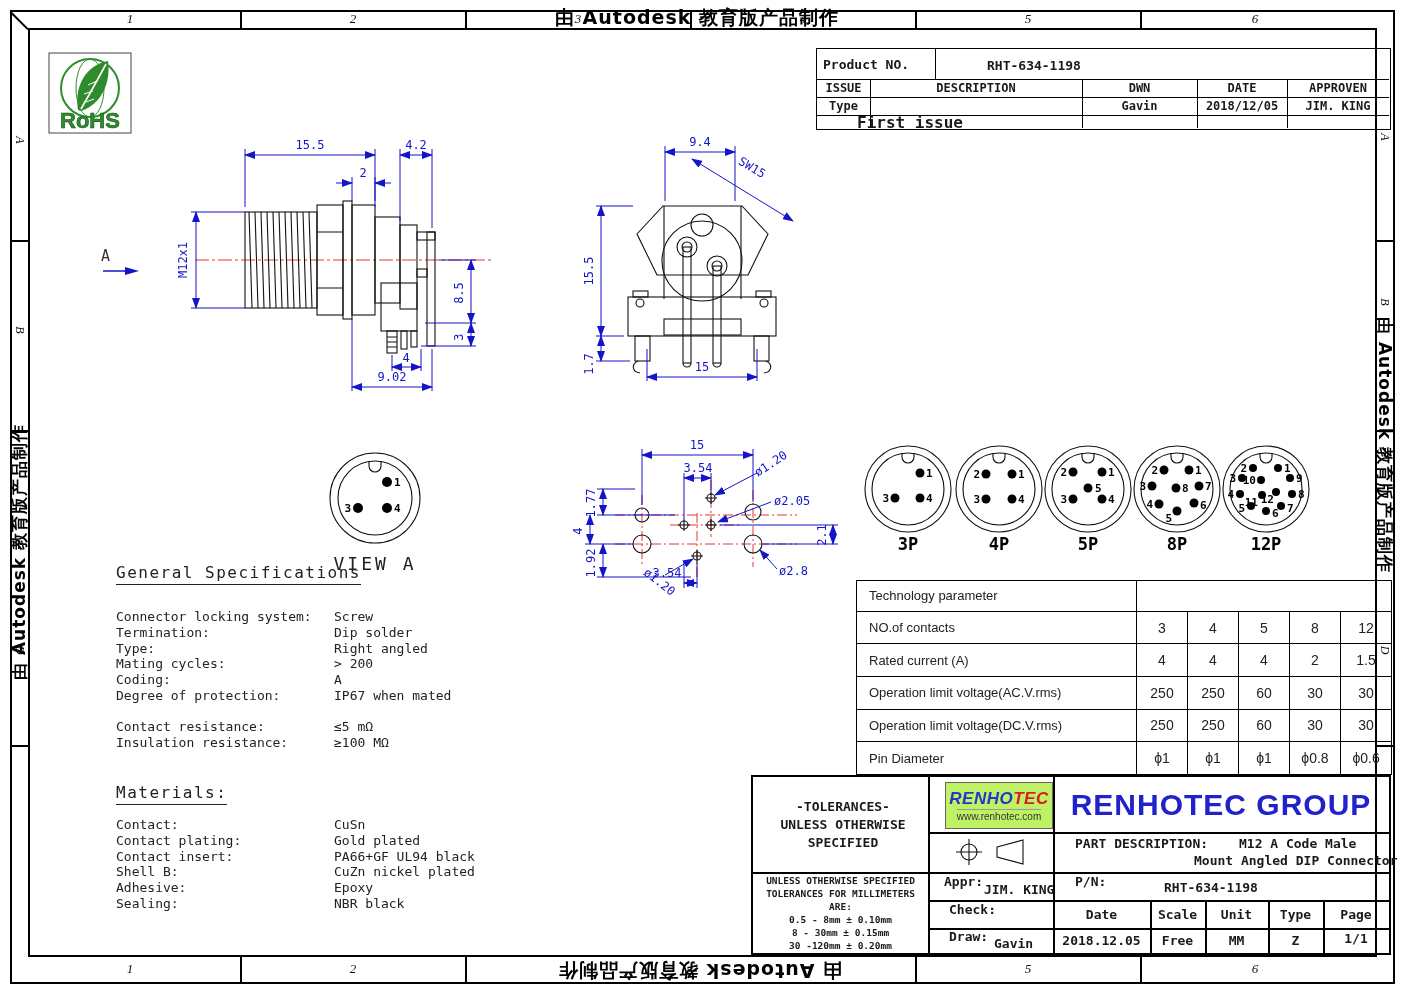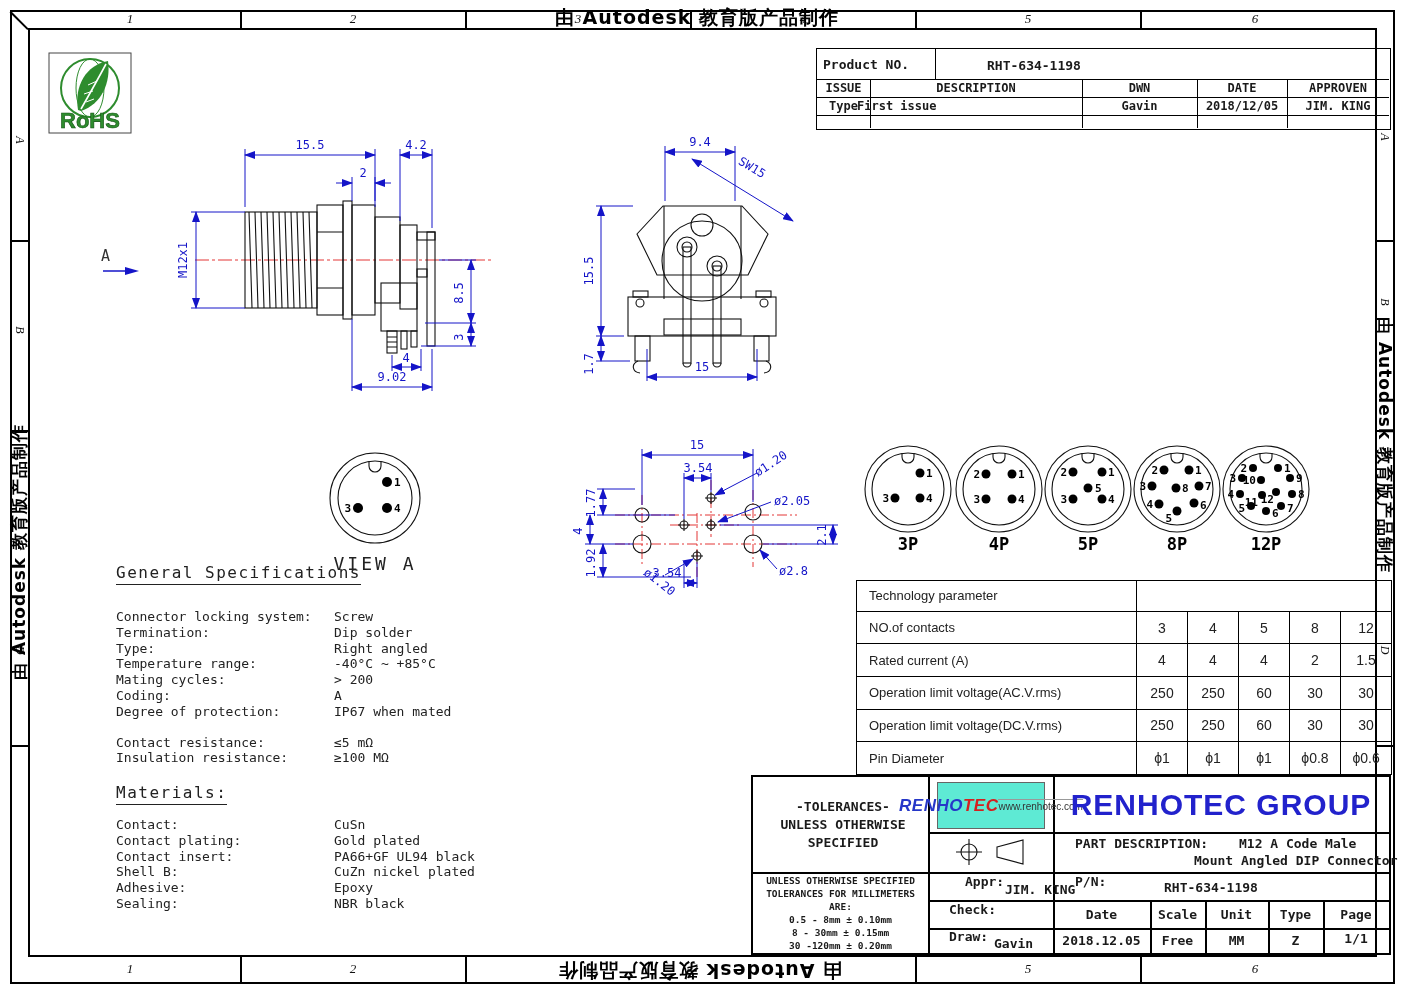--- a/index.html
+++ b/index.html
@@ -109,21 +109,21 @@
   <div class="pline" style="left:380px;top:30px;width:1.2px;height:49px;"></div>
   <div class="pline" style="left:470px;top:30px;width:1.2px;height:49px;"></div>
   <div class="cell bold" style="left:6px;top:0;width:112px;height:30px;font-size:13px;">Product NO.</div>
   <div class="cell bold" style="left:170px;top:2px;width:240px;height:28px;font-size:13px;">RHT-634-1198</div>
   <div class="cell bold c-center" style="left:0;top:30px;width:53px;height:18px;font-size:12px;">ISSUE</div>
   <div class="cell bold c-center" style="left:53px;top:30px;width:212px;height:18px;font-size:12px;">DESCRIPTION</div>
   <div class="cell bold c-center" style="left:265px;top:30px;width:115px;height:18px;font-size:12px;">DWN</div>
   <div class="cell bold c-center" style="left:380px;top:30px;width:90px;height:18px;font-size:12px;">DATE</div>
   <div class="cell bold c-center" style="left:470px;top:30px;width:102px;height:18px;font-size:12px;">APPROVEN</div>
   <div class="cell bold c-center" style="left:0;top:48px;width:53px;height:18px;font-size:12px;">Type</div>
-  <div class="cell bold" style="left:40px;top:48px;width:212px;height:18px;font-size:12px;">First issue</div>
+  <div class="cell bold" style="left:40px;top:64px;width:212px;height:18px;font-size:16px;">First issue</div>
   <div class="cell bold c-center" style="left:265px;top:48px;width:115px;height:18px;font-size:12px;">Gavin</div>
   <div class="cell bold c-center" style="left:380px;top:48px;width:90px;height:18px;font-size:12px;">2018/12/05</div>
   <div class="cell bold c-center" style="left:470px;top:48px;width:102px;height:18px;font-size:12px;">JIM. KING</div>
 </div>
 
 <svg style="left:95px;top:133px;" width="400" height="265" viewBox="0 0 400 265">
   <defs>
     <marker id="sv-ar" markerWidth="11" markerHeight="8" refX="10" refY="4" orient="auto-start-reverse">
       <path d="M0,0 L11,4 L0,8 Z" fill="#1414c8"></path>
     </marker>
@@ -414,21 +414,20 @@
     <text class="pint" x="67" y="70">7</text>
   <text class="plabel" x="46" y="108" text-anchor="middle">12P</text>
 </svg>
 
 <div class="abs" style="left:100px;top:563px;width:420px;">
   <div class="spec-title">General Specifications</div>
   <div style="height:24px"></div>
   <div class="spec-row"><span class="lb">Connector locking system:</span><span>Screw</span></div>
   <div class="spec-row"><span class="lb">Termination:</span><span>Dip solder</span></div>
   <div class="spec-row"><span class="lb">Type:</span><span>Right angled</span></div>
-  <div class="spec-row"><span class="lb">Temperature range:</span><span>-40°C ~ +85°C</span></div>
   <div class="spec-row"><span class="lb">Mating cycles:</span><span>&gt; 200</span></div>
   <div class="spec-row"><span class="lb">Coding:</span><span>A</span></div>
   <div class="spec-row"><span class="lb">Degree of protection:</span><span>IP67 when mated</span></div>
   <div class="gap"></div>
   <div class="spec-row"><span class="lb">Contact resistance:</span><span>≤5 mΩ</span></div>
   <div class="spec-row"><span class="lb">Insulation resistance:</span><span>≥100 MΩ</span></div>
 </div>
 
 <div class="abs" style="left:100px;top:783px;width:420px;">
   <div class="spec-title">Materials:</div>
@@ -518,21 +517,21 @@
   </div>
 
   <div class="cell c-center tb-small" style="left:0;top:95px;width:175px;height:81px;flex-direction:column;">
     <div>UNLESS OTHERWISE SPECIFIED</div>
     <div>TOLERANCES FOR MILLIMETERS ARE:</div>
     <div>0.5 - 8mm ± 0.10mm</div>
     <div>8 - 30mm ± 0.15mm</div>
     <div>30 -120mm ± 0.20mm</div>
   </div>
 
-  <div class="cell c-center" style="left:184px;top:5px;width:106px;height:45px;border:1px solid #666;flex-direction:row;background:#5eead4;">
+  <div class="cell c-center" style="left:192px;top:5px;width:106px;height:45px;border:1px solid #666;flex-direction:column;background:#bef264;">
     <div style="font:bold italic 17px 'Liberation Sans',sans-serif;letter-spacing:0.5px;">
       <span style="color:#2637c8;">RENHO</span><span style="color:#d42020;">TEC</span>
     </div>
     <div style="font:10px 'Liberation Sans',sans-serif;color:#333;border-top:1px solid #999;padding-top:1px;">www.renhotec.com</div>
   </div>
 
   <div class="cell c-center" style="left:300px;top:0;width:336px;height:55px;font:bold 30px 'Liberation Sans',sans-serif;color:#2222cc;letter-spacing:1px;">RENHOTEC GROUP</div>
 
   <div class="cell c-center" style="left:175px;top:55px;width:125px;height:40px;">
     <svg width="80" height="34" viewBox="0 0 80 34" style="position:static">
@@ -543,21 +542,21 @@
       </g>
     </svg>
   </div>
 
   <div class="abs" style="left:300px;top:55px;width:336px;height:40px;">
     <span class="bold" style="position:absolute;left:6px;top:4px;font-size:13px;">PART DESCRIPTION:</span>
     <span class="bold" style="position:absolute;left:170px;top:4px;font-size:13px;">M12 A Code Male</span>
     <span class="bold" style="position:absolute;left:125px;top:21px;font-size:13px;">Mount Angled DIP Connector</span>
   </div>
 
-  <div class="abs" style="left:191px;top:95px;width:150px;height:28px;">
+  <div class="abs" style="left:170px;top:95px;width:150px;height:28px;">
     <span class="bold" style="position:absolute;left:5px;top:2px;font-size:13px;">Appr:</span>
     <span class="bold" style="position:absolute;left:45px;top:10px;font-size:13px;">JIM. KING</span>
   </div>
 
   <div class="abs" style="left:300px;top:95px;width:336px;height:28px;">
     <span class="bold" style="position:absolute;left:6px;top:2px;font-size:13px;">P/N:</span>
     <span class="bold" style="position:absolute;left:95px;top:8px;font-size:13px;">RHT-634-1198</span>
   </div>
 
   <div class="abs" style="left:175px;top:123px;width:125px;height:28px;">

